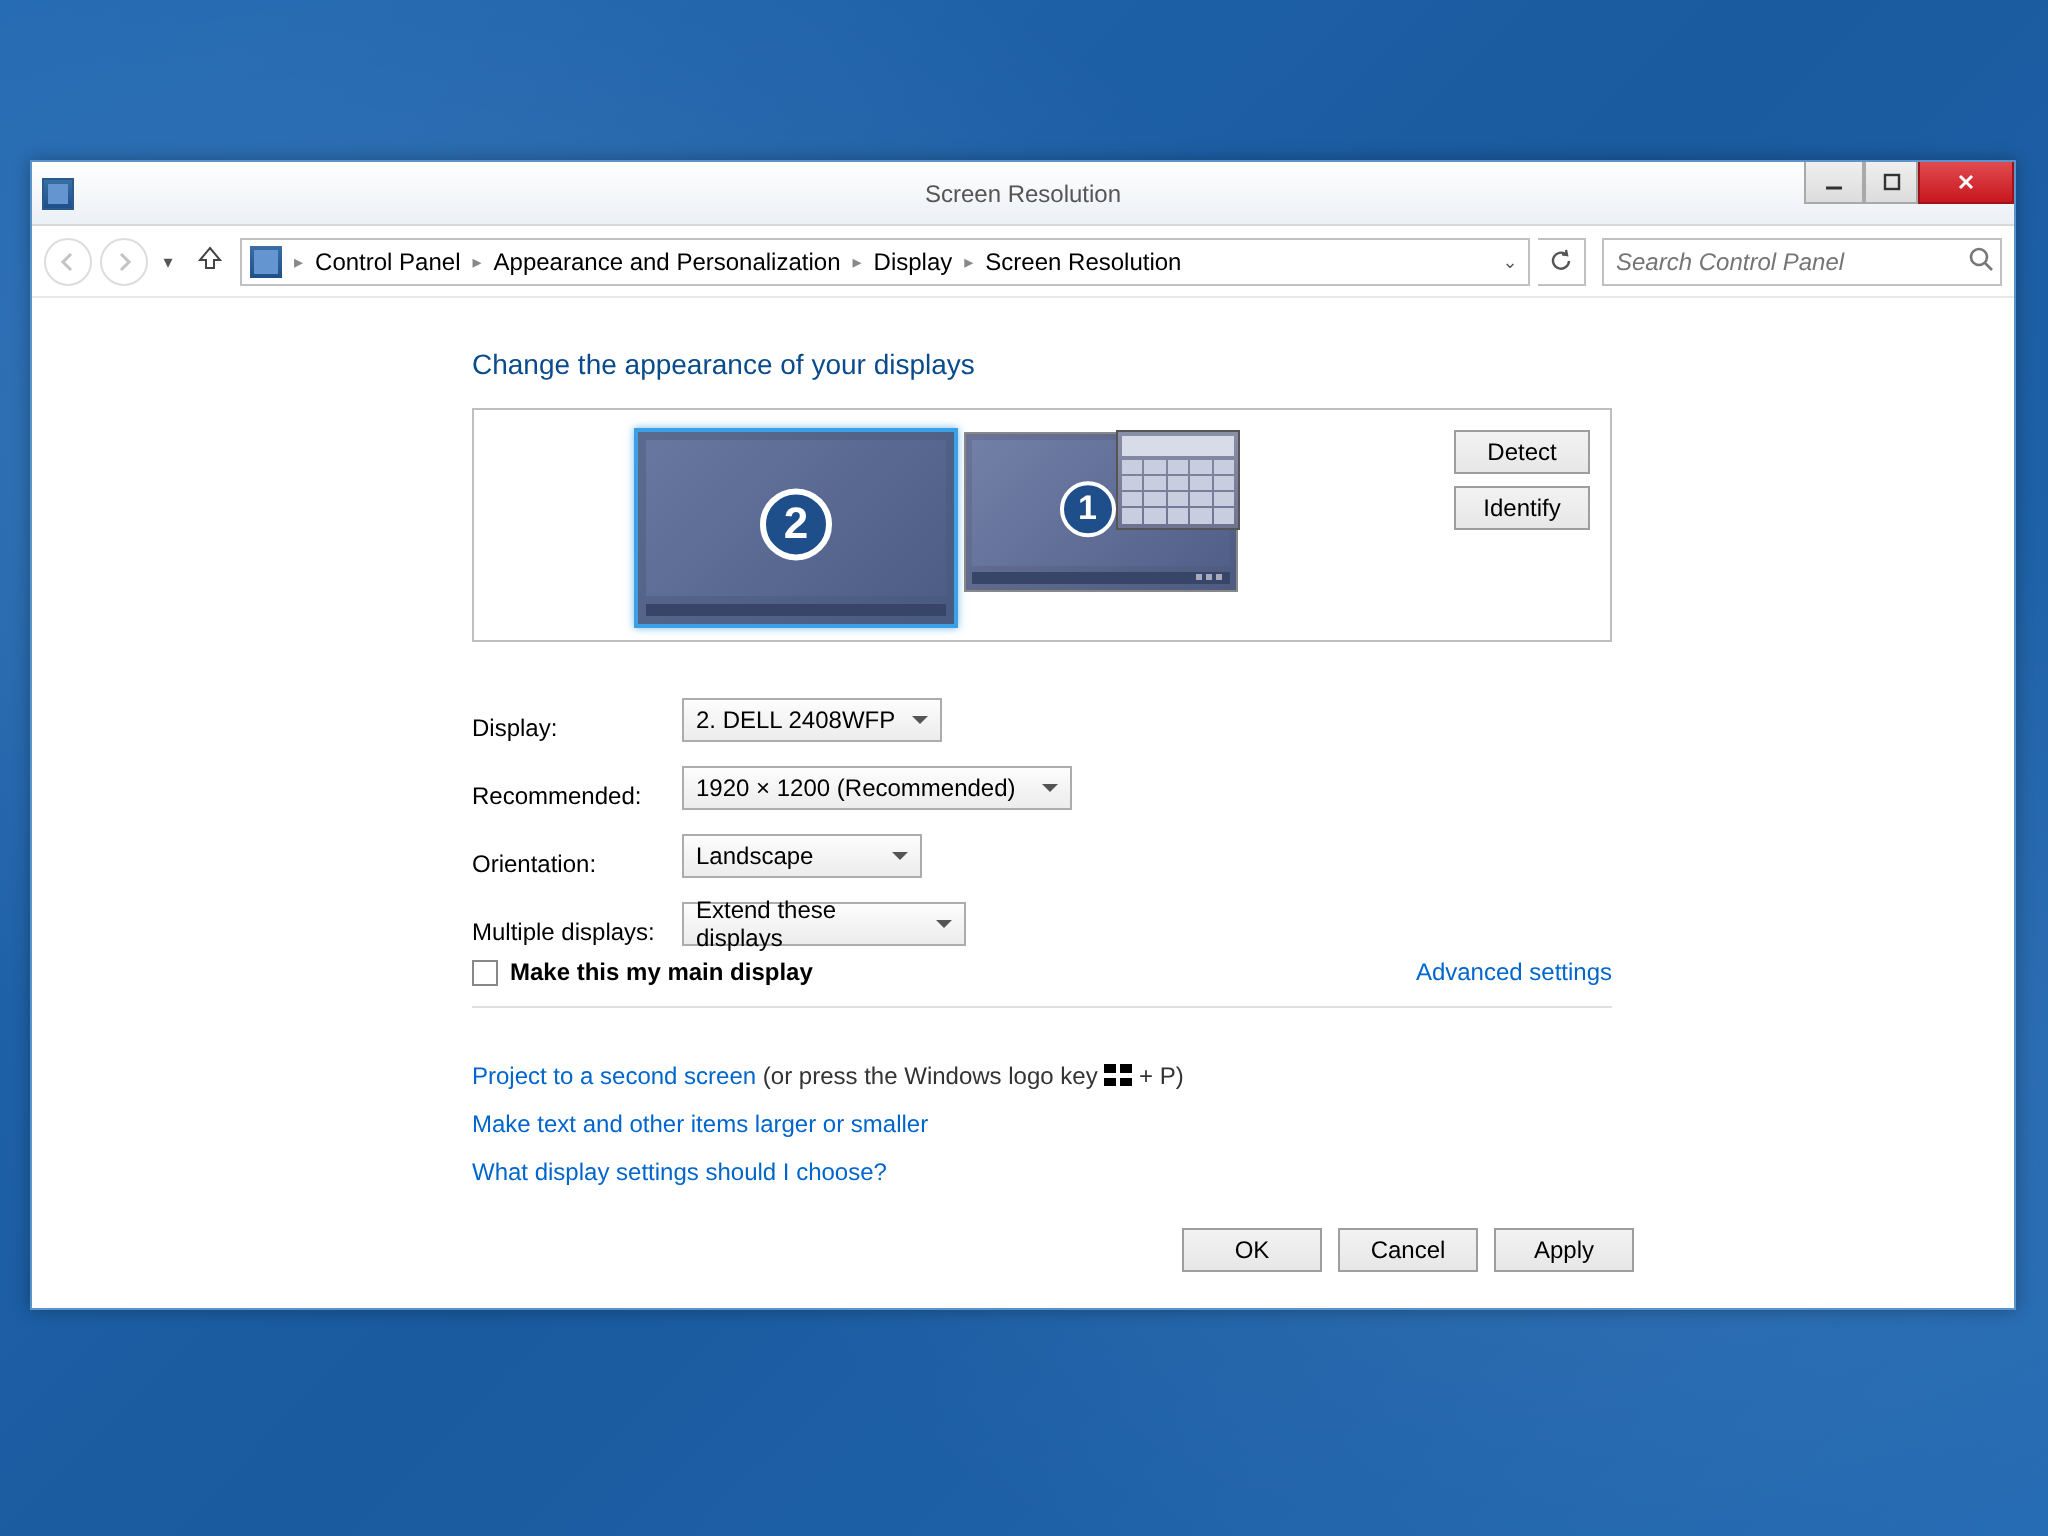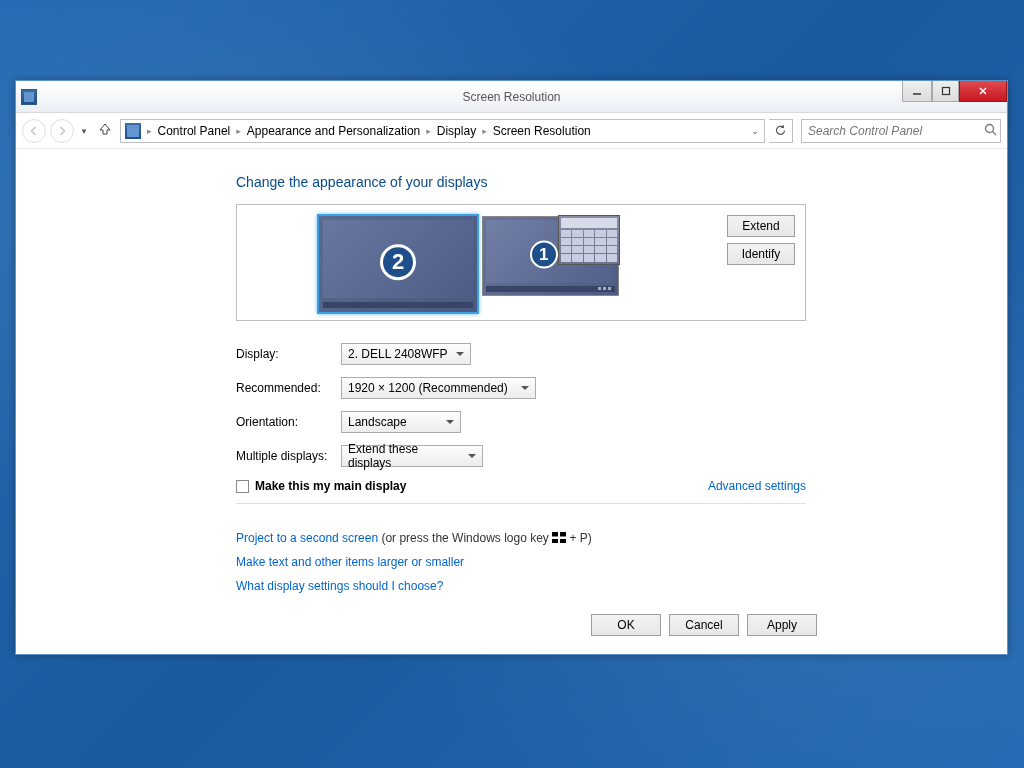--- a/index.html
+++ b/index.html
@@ -59,21 +59,21 @@
   .mon1 .mon-num { width:28px; height:28px; font-size:17px; border-width:2.5px; left:45%; }
   .calc-overlay { position:absolute; right:-2px; top:-2px; width:62px; height:50px; background:linear-gradient(#8a8fa8,#6e7490); border:1px solid #555; }
   .calc-overlay .scr { position:absolute; top:2px; left:2px; right:2px; height:10px; background:#d8dce8; }
   .calc-overlay .keys { position:absolute; top:14px; left:2px; right:2px; bottom:2px; display:grid; grid-template-columns:repeat(5,1fr); grid-template-rows:repeat(4,1fr); gap:1px; }
   .calc-overlay .keys i { background:#c8cde0; }
 
   .side-buttons { position:absolute; right:10px; top:10px; display:flex; flex-direction:column; gap:6px; }
   .w8btn { min-width:68px; height:22px; background:linear-gradient(#f2f2f2,#e7e7e7); border:1px solid #9e9e9e; cursor:pointer; font-family:inherit; font-size:12px; padding:0 10px; }
 
   .form { margin-top:16px; }
-  .row { display:flex; align-items:center; height:34px; }
+  .row { display:flex; align-items:flex-end; height:34px; }
   .row label { width:105px; }
   .sel { position:relative; height:22px; border:1px solid #acacac; background:linear-gradient(#fdfdfd,#ececec); display:flex; align-items:center; padding:0 20px 0 6px; cursor:pointer; font-size:12px; }
   .sel::after { content:""; position:absolute; right:6px; top:50%; margin-top:-2px; border:4px solid transparent; border-top-color:#555; }
   .sel.w1 { width:130px; }
   .sel.w2 { width:195px; }
   .sel.w3 { width:120px; }
   .sel.w4 { width:142px; }
 
   .hr-row { border-bottom:1px solid #e0e0e0; padding-bottom:10px; margin-top:6px; display:flex; align-items:center; }
   .chk { display:flex; align-items:center; gap:6px; cursor:pointer;font-weight:bold; }
@@ -205,21 +205,21 @@
                   <i></i>
                   <i></i>
                   <i></i>
                   <i></i>
                   <i></i>
                 </div>
             </div>
           </div>
         </div>
         <div class="side-buttons">
-          <button class="w8btn">Extend</button>
+          <button class="w8btn">Detect</button>
           <button class="w8btn">Identify</button>
         </div>
       </div>
 
       <div class="form">
         <div class="row">
           <label>Display:</label>
           <div class="sel w1">
               <span>2. DELL 2408WFP</span>
             </div>

